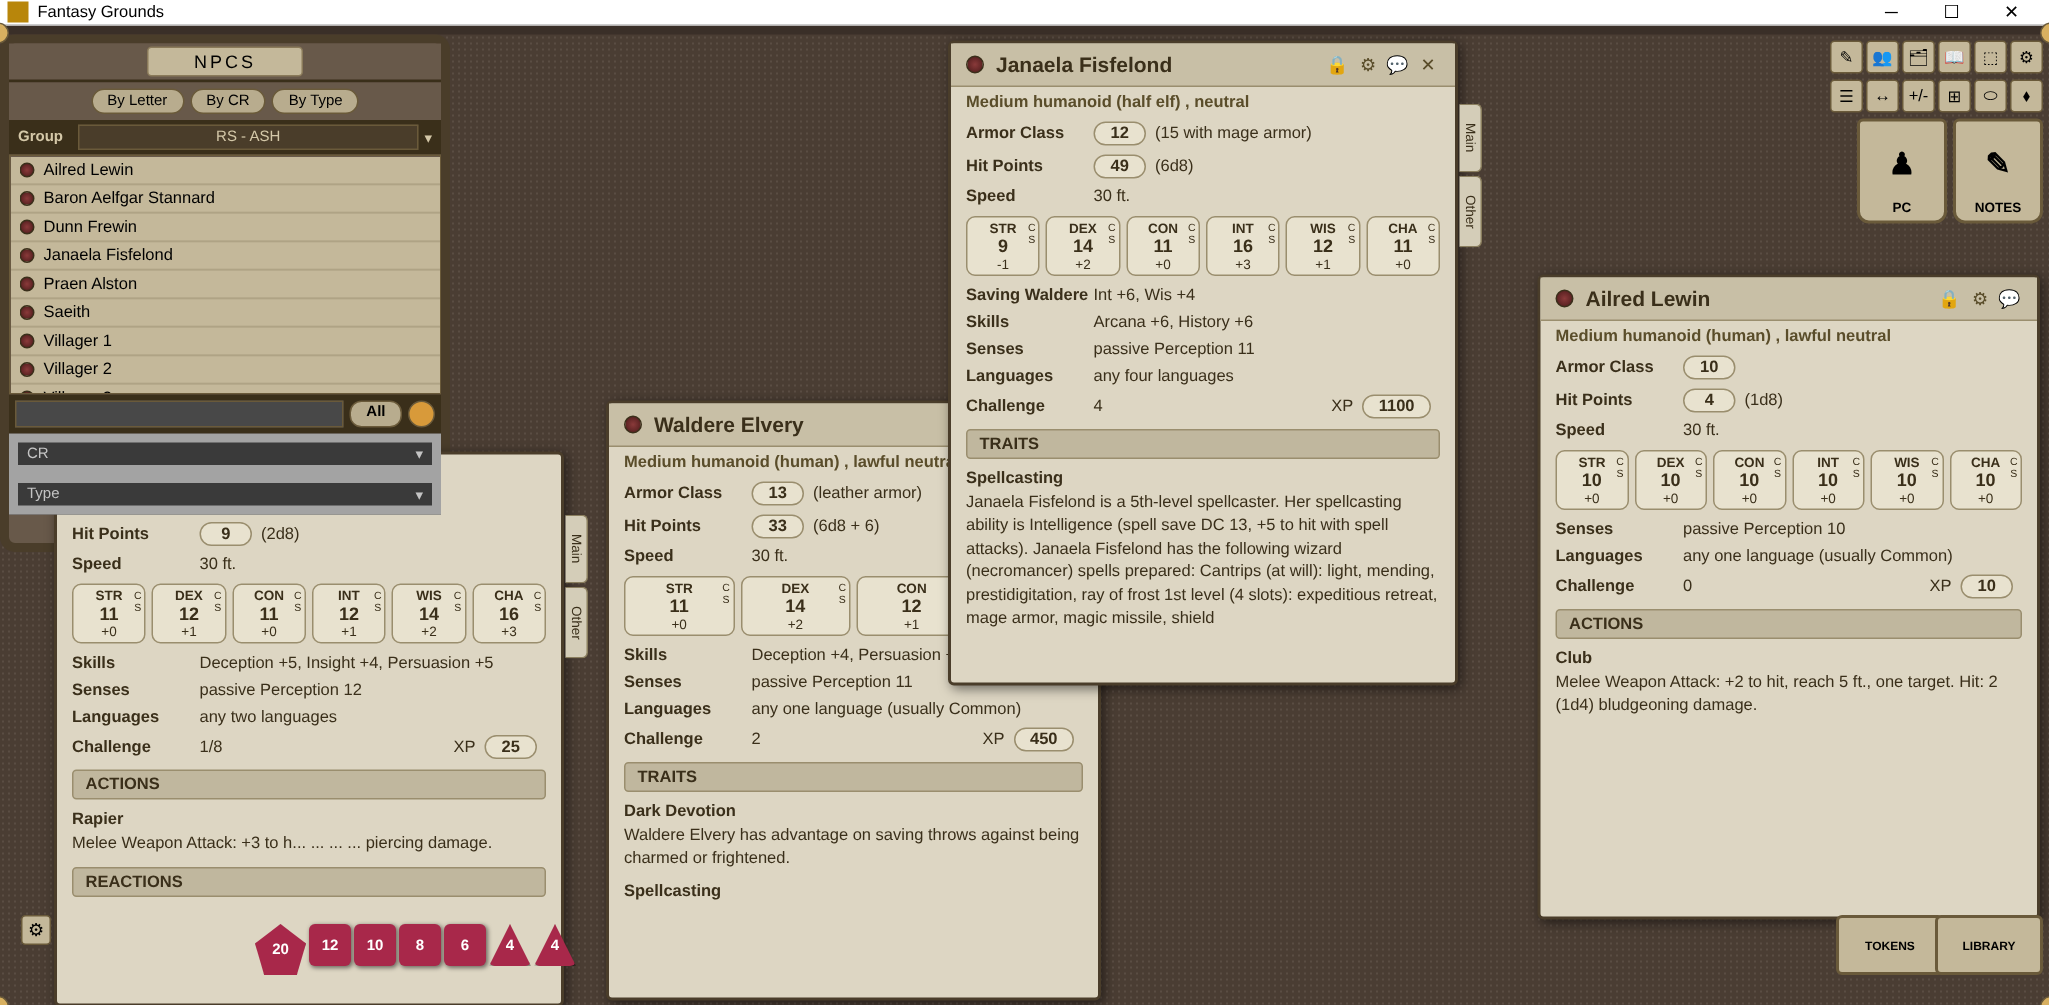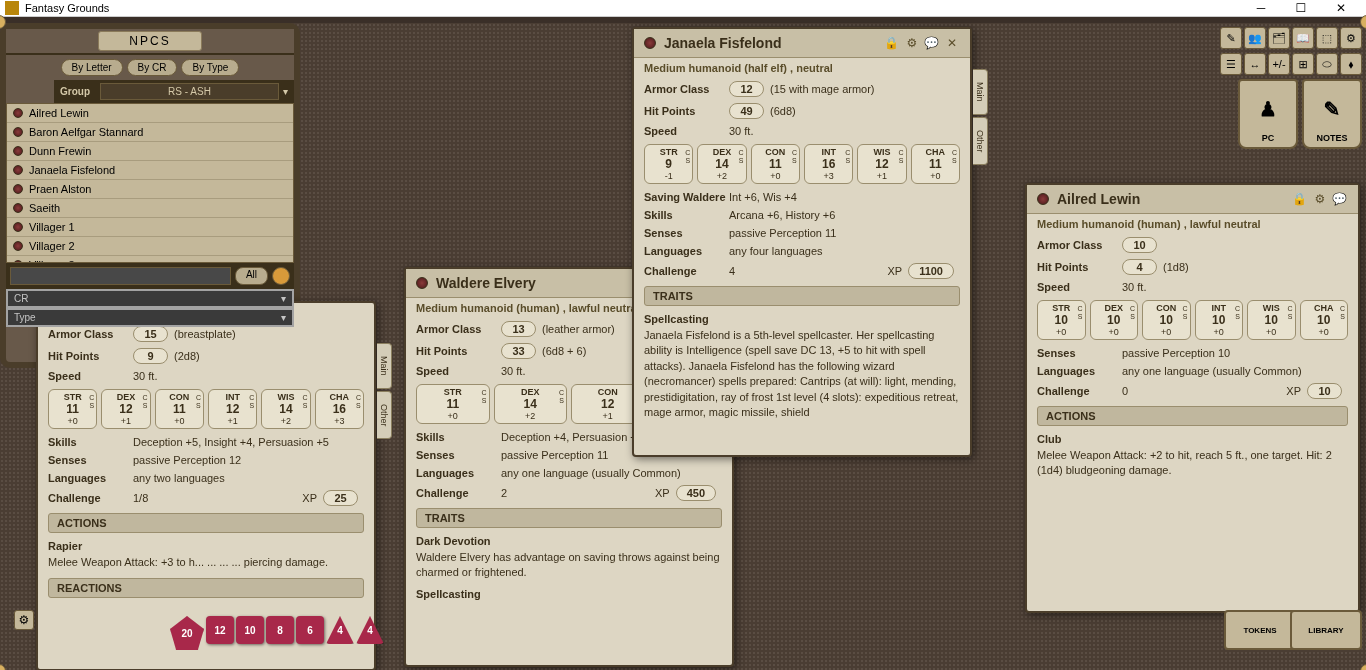--- a/index.html
+++ b/index.html
@@ -12,31 +12,31 @@
 
 .leather { position: absolute; top: 23px; left: 0; right: 0; bottom: 0; background: #4a3d33; background-image: radial-gradient(circle, #5a4d43 1px, transparent 1px); background-size: 4px 4px; }
 
 .panel { position: absolute; background: #d4cdb8; border: 2px solid #4a3d2a; border-radius: 4px; box-shadow: 2px 2px 8px rgba(0,0,0,0.5); font-size: 11px; color: #3a2f1a; }
 
 .npcs-panel { left: 88px; top: 2px; width: 300px; height: 345px; background: #68594a; border: 6px solid #4a3d2a; border-radius: 10px; }
 .npcs-header { background: #68594a; text-align: center; padding: 2px; border-bottom: 2px solid #3a2f1a; }
 .npcs-title { display: inline-block; background: #c4b89a; padding: 2px 30px; border-radius: 3px; font-size: 12px; letter-spacing: 2px; border: 1px solid #8a7a5a; }
 .npcs-tabs { display: flex; gap: 4px; padding: 4px; background: #68594a; justify-content: center; }
 .tab-btn { background: #b8ac8e; border: 1px solid #6a5a3a; border-radius: 10px; padding: 2px 10px; font-size: 10px; cursor: pointer; }
-.group-row { display: flex; align-items: center; background: #3a2f1a; padding: 3px 6px; color: #d4c8a8; font-size: 10px; margin-left: 48px; }
+.group-row { display: flex; align-items: center; background: #3a2f1a; padding: 3px 6px; color: #d4c8a8; font-size: 10px; }
 .group-label { margin-right: 10px; font-weight: bold; }
 .group-select { flex: 1; background: #4a3d2a; color: #d4c8a8; border: 1px solid #6a5a3a; padding: 2px; font-size: 10px; text-align: center; }
 .npc-list { background: #c4b89a; max-height: 160px; overflow-y: auto; border: 1px solid #6a5a3a; }
 .npc-item { display: flex; align-items: center; padding: 3px 6px; border-bottom: 1px solid #a89c7e; cursor: pointer; font-size: 11px; }
 .npc-item .bullet { width: 10px; height: 10px; background: radial-gradient(circle, #8a3a3a, #4a1a1a); border-radius: 50%; margin-right: 6px; border: 1px solid #3a2f1a; }
 .npc-filter { display: flex; padding: 4px; background: #3a2f1a; gap: 4px; }
 .npc-filter input { flex: 1; background: #484848; border: 1px solid #6a5a3a; padding: 2px; color: #d4c8a8; font-size: 10px; }
-.filter-btn { background: #b8ac8e; border: 1px solid #6a5a3a; border-radius: 8px; padding: 1px 10px; font-size: 10px; }
+.filter-btn { background: #b8ac8e; border: 1px solid #6a5a3a; border-radius: 8px; padding: 1px 10px; font-size: 10px; font-weight: bold; }
 .edit-btn { width: 18px; height: 18px; background: #d89a3a; border-radius: 50%; border: 1px solid #6a5a3a; }
-.filter-dropdown { background: #3a3a3a; color: #c4c4c4; border: 2px solid #a3a3a3; padding: 2px 6px; font-size: 10px; display: block; position: relative; }
+.filter-dropdown { background: #3a3a3a; color: #c4c4c4; border: 6px solid #a3a3a3; padding: 2px 6px; font-size: 10px; display: block; position: relative; }
 .filter-dropdown::after { content: "▾"; position: absolute; right: 6px; }
 
 .sheet { background: #ddd6c3; }
 .sheet-header { background: #c8bfa6; padding: 6px 10px; border-bottom: 1px solid #9a8e6e; display: flex; align-items: center; }
 .sheet-header .link { width: 12px; height: 12px; background: radial-gradient(circle, #8a3a3a, #4a1a1a); border-radius: 50%; margin-right: 8px; border: 1px solid #3a2f1a; }
 .sheet-header .name { font-size: 14px; font-weight: bold; flex: 1; }
 .sheet-header .icons { display: flex; gap: 4px; }
 .sheet-header .icons span { width: 16px; height: 16px; cursor: pointer; font-size: 12px; color: #5a4d2a; display: inline-flex; align-items: center; justify-content: center; }
 .sheet-sub { padding: 4px 10px; font-size: 11px; font-weight: bold; color: #5a4d2a; }
 .sheet-body { padding: 0 10px; }

